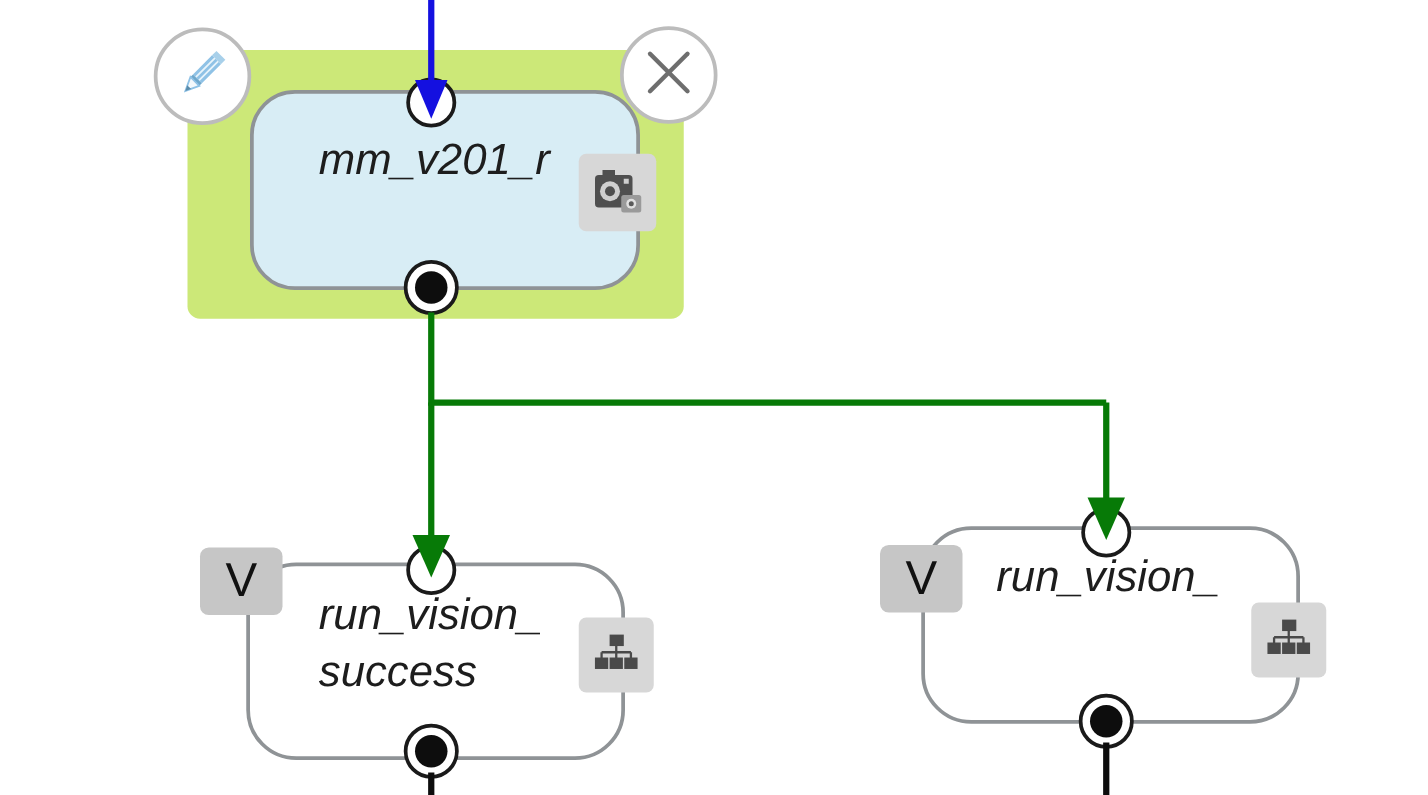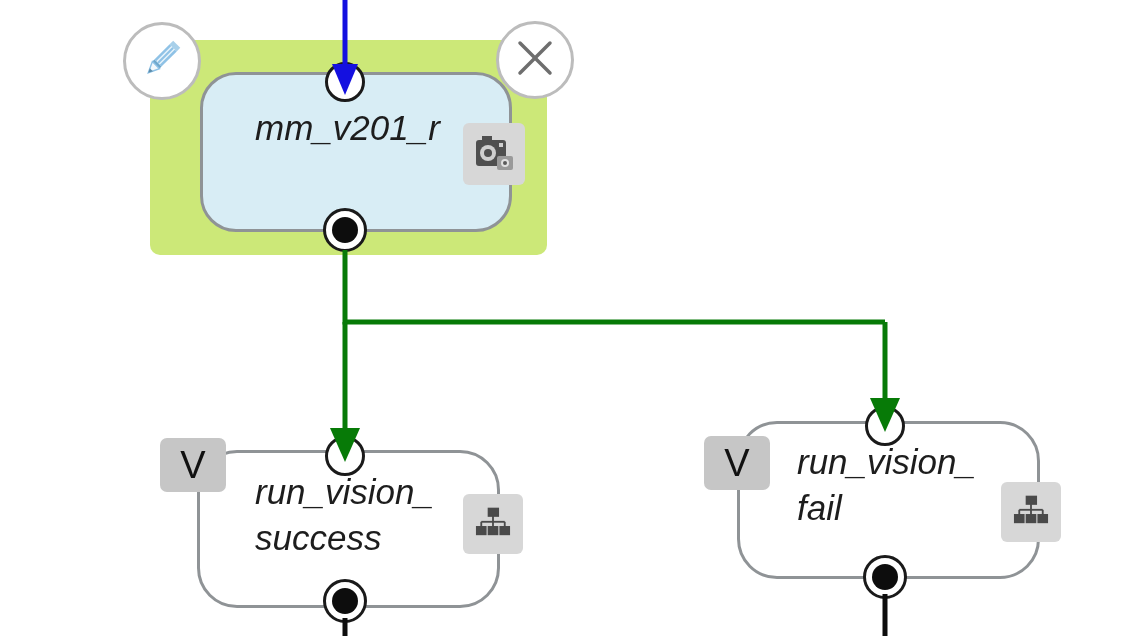--- a/index.html
+++ b/index.html
@@ -161,21 +161,20 @@
         <rect x="8" y="34" width="12" height="10"></rect>
         <rect x="24" y="34" width="12" height="10"></rect>
         <rect x="40" y="34" width="12" height="10"></rect>
       </g>
     </svg>
   </div>
 
   <div class="node node-right">
     <div class="node-label label-right">
       <div>run_vision_</div>
-      <div>fail</div>
     </div>
   </div>
   <div class="v-badge v-badge-right">
     <span>V</span>
   </div>
   <div class="icon-tile hier-tile-right">
     <svg width="44" height="44" viewBox="0 0 60 60">
       <g stroke="#4a4a4a" stroke-width="2.5" fill="#4a4a4a">
         <rect x="24" y="9" width="13" height="10" fill="#4a4a4a"></rect>
         <line x1="30" y1="19" x2="30" y2="27"></line>

